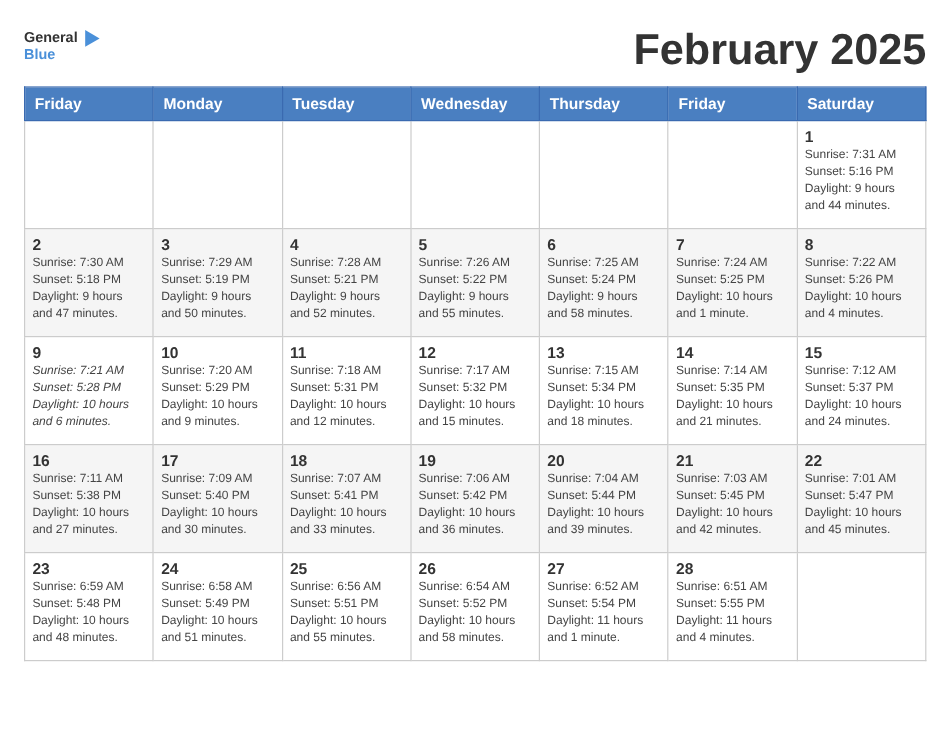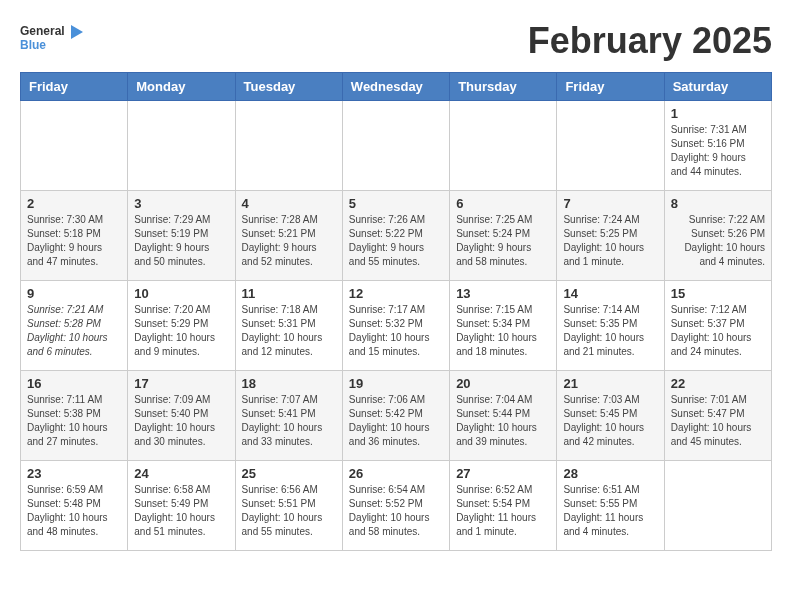--- a/index.html
+++ b/index.html
@@ -170,21 +170,21 @@
         </td>
         <td>
           <span class="day-number">7</span>
           <div class="day-info" style="white-space: pre-line;">Sunrise: 7:24 AM
 Sunset: 5:25 PM
 Daylight: 10 hours
 and 1 minute.</div>
         </td>
         <td>
           <span class="day-number">8</span>
-          <div class="day-info" style="white-space: pre-line; text-align: right;">Sunrise: 7:22 AM
+          <div class="day-info" style="white-space: pre-line;">Sunrise: 7:22 AM
 Sunset: 5:26 PM
 Daylight: 10 hours
 and 4 minutes.</div>
         </td>
       </tr>
       <tr class="row-odd">
         <td>
           <span class="day-number">9</span>
           <div class="day-info" style="white-space: pre-line; font-style: italic;">Sunrise: 7:21 AM
 Sunset: 5:28 PM

